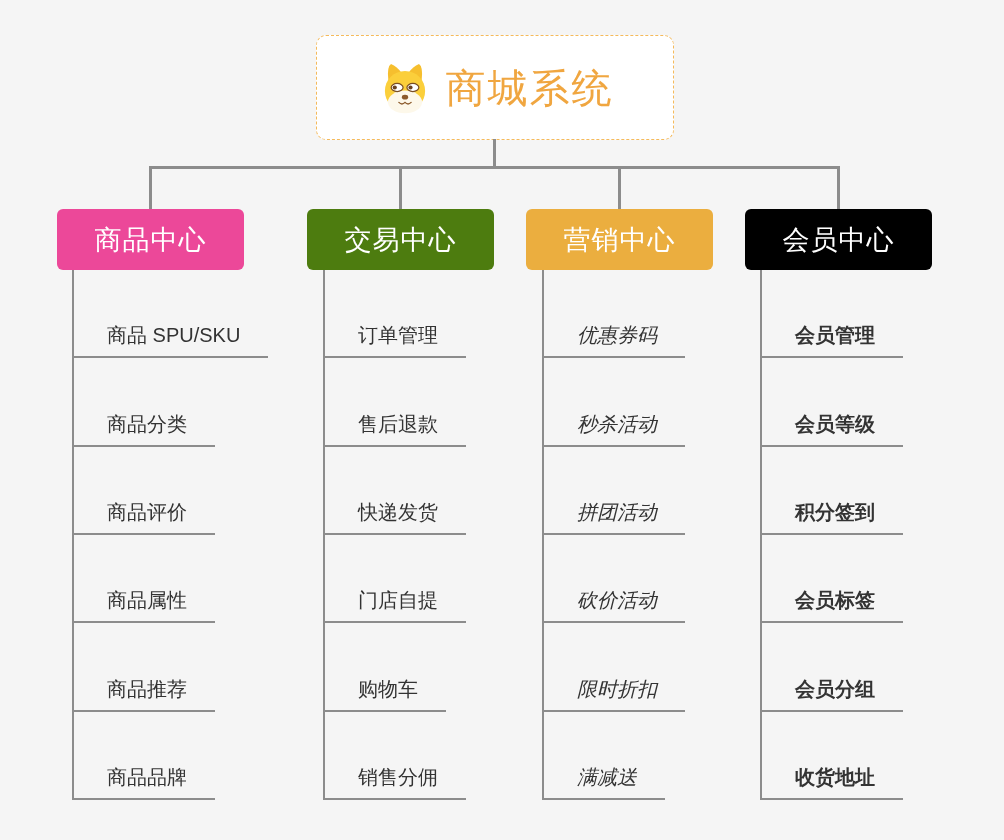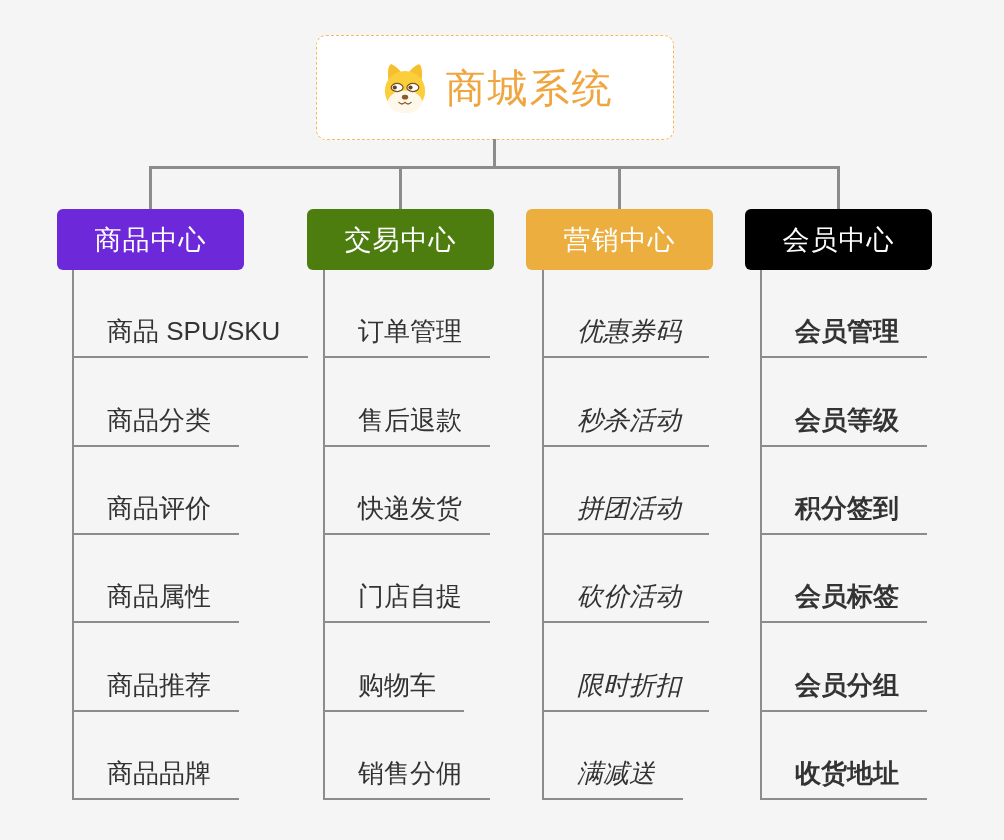--- a/index.html
+++ b/index.html
@@ -63,21 +63,21 @@
   .col-3{left:760px;font-weight:bold;}
   .leaf-col li{
     position:relative;height:88.33px;
   }
   .leaf{
     position:absolute;left:0;bottom:0;
     display:inline-block;
     white-space:nowrap;
     padding:0 28px 7px 33px;
     border-bottom:2px solid var(--connector,#8c8c8c);
-    font-size:26px;
+    font-size:20px;
     color:var(--leaf-text,#333333);
   }
 </style>
 </head>
 <body>
 
 <div class="canvas">
 
   <div class="root-node">
     <svg class="dog" viewBox="0 0 64 60" aria-hidden="true">
@@ -95,21 +95,21 @@
     <span class="root-title">商城系统</span>
   </div>
 
   <div class="conn stem"></div>
   <div class="conn hbar"></div>
   <div class="conn drop drop-0"></div>
   <div class="conn drop drop-1"></div>
   <div class="conn drop drop-2"></div>
   <div class="conn drop drop-3"></div>
 
-  <div class="branch-box box-0" style="background: #6d28d9;">
+  <div class="branch-box box-0" style="background: #ec4899;">
     <span>商品中心</span>
   </div>
   <div class="branch-box box-1" style="background: #4d7c0f;">
     <span>交易中心</span>
   </div>
   <div class="branch-box box-2" style="background: rgb(235, 174, 63);">
     <span>营销中心</span>
   </div>
   <div class="branch-box box-3" style="background: #000000;">
     <span>会员中心</span>

